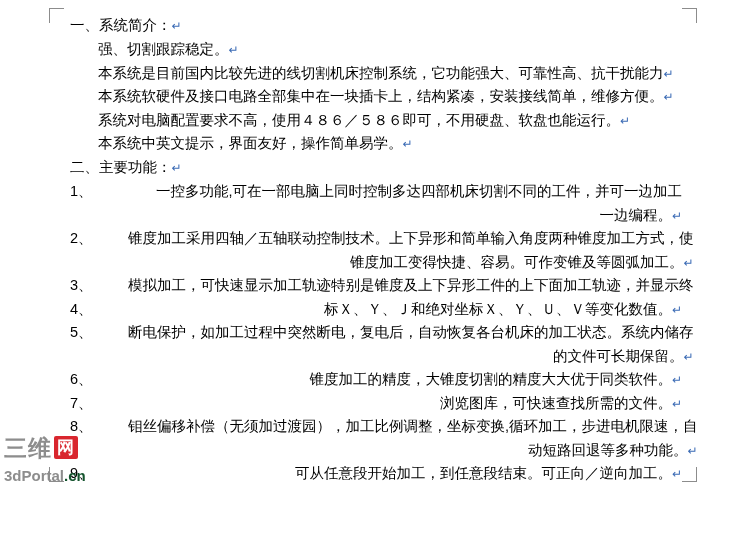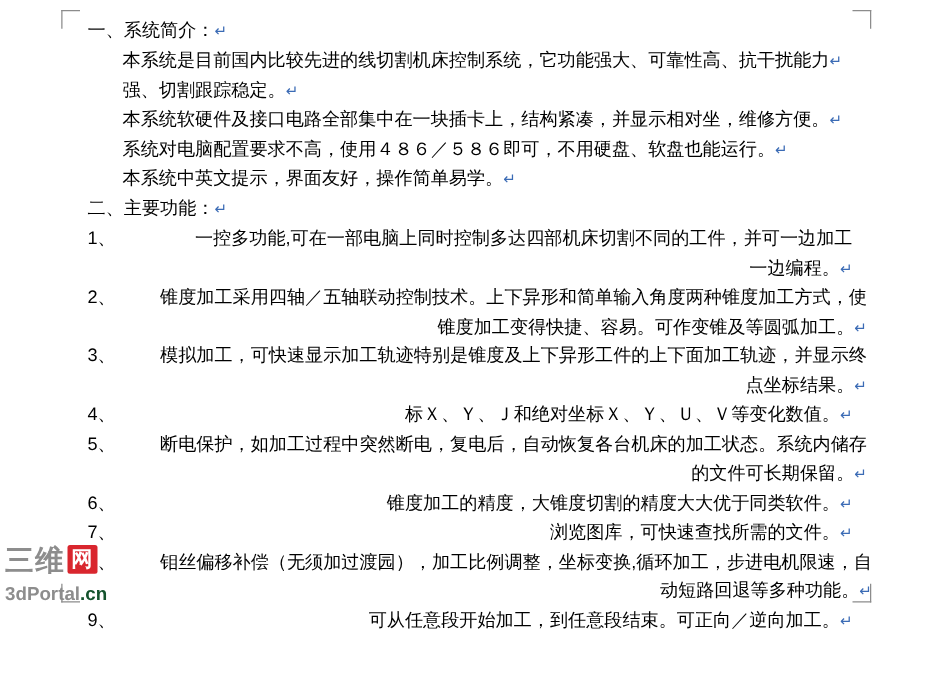--- a/index.html
+++ b/index.html
@@ -125,25 +125,25 @@
 
   <div class="corner tl"></div>
   <div class="corner tr"></div>
   <div class="corner bl"></div>
   <div class="corner br"></div>
 
   <div class="doc-body">
 
     <p class="heading"><span>一、系统简介：</span><span class="pilcrow">↵</span></p>
 
+    <p class="para"><span>强、切割跟踪稳定。</span><span class="pilcrow">↵</span></p>
+
     <p class="para"><span>本系统是目前国内比较先进的线切割机床控制系统，它功能强大、可靠性高、抗干扰能力</span><span class="pilcrow">↵</span></p>
 
-    <p class="para"><span>强、切割跟踪稳定。</span><span class="pilcrow">↵</span></p>
-
-    <p class="para"><span>本系统软硬件及接口电路全部集中在一块插卡上，结构紧凑，并显示相对坐，维修方便。</span><span class="pilcrow">↵</span></p>
+    <p class="para"><span>本系统软硬件及接口电路全部集中在一块插卡上，结构紧凑，安装接线简单，维修方便。</span><span class="pilcrow">↵</span></p>
 
     <p class="para"><span>系统对电脑配置要求不高，使用４８６／５８６即可，不用硬盘、软盘也能运行。</span><span class="pilcrow">↵</span></p>
 
     <p class="para"><span>本系统中英文提示，界面友好，操作简单易学。</span><span class="pilcrow">↵</span></p>
 
     <p class="heading"><span>二、主要功能：</span><span class="pilcrow">↵</span></p>
 
     <div class="item">
       <span class="item-num">1、</span>
       <span class="item-text">
@@ -157,21 +157,20 @@
       <span class="item-text">
         <span class="ln">锥度加工采用四轴／五轴联动控制技术。上下异形和简单输入角度两种锥度加工方式，使</span>
         <span class="ln"><span>锥度加工变得快捷、容易。可作变锥及等圆弧加工。</span><span class="pilcrow">↵</span></span>
       </span>
     </div>
 
     <div class="item">
       <span class="item-num">3、</span>
       <span class="item-text">
         <span class="ln">模拟加工，可快速显示加工轨迹特别是锥度及上下异形工件的上下面加工轨迹，并显示终</span>
-        <span class="ln"><span>点坐标结果。</span><span class="pilcrow">↵</span></span>
       </span>
     </div>
 
     <div class="item">
       <span class="item-num">4、</span>
       <span class="item-text">
         <span class="ln"><span>标Ｘ、Ｙ、Ｊ和绝对坐标Ｘ、Ｙ、Ｕ、Ｖ等变化数值。</span><span class="pilcrow">↵</span></span>
       </span>
     </div>
 

